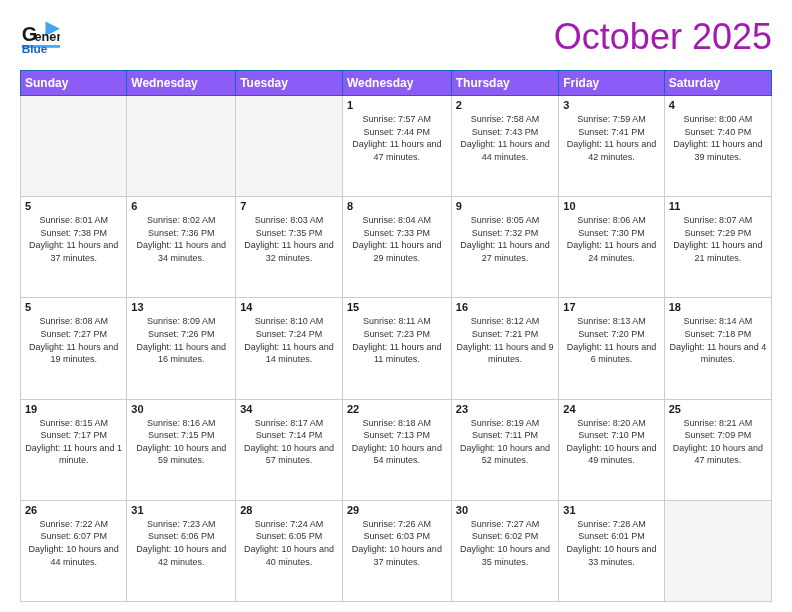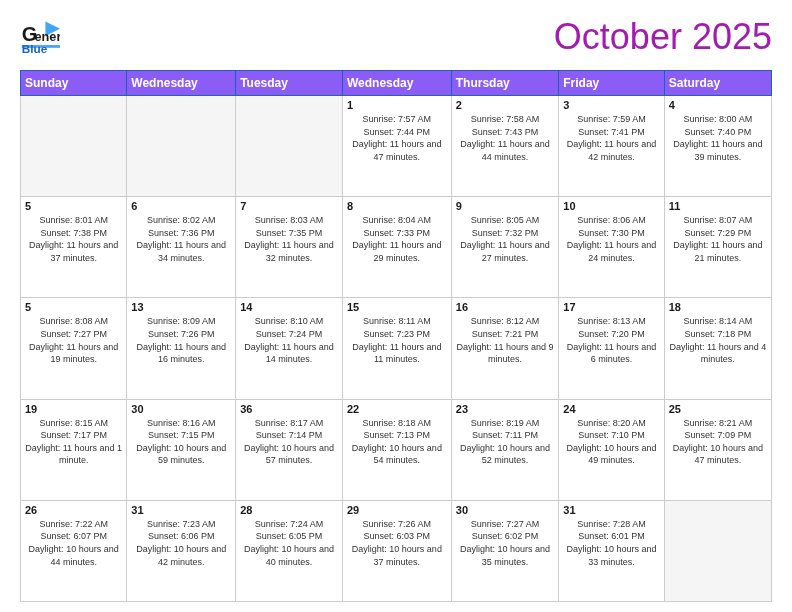--- a/index.html
+++ b/index.html
@@ -213,21 +213,21 @@
         <tr>
           <td>
             <span class="day-num">19</span>
             <div class="day-info">Sunrise: 8:15 AM<br>Sunset: 7:17 PM<br>Daylight: 11 hours and 1 minute.</div>
           </td>
           <td>
             <span class="day-num">30</span>
             <div class="day-info">Sunrise: 8:16 AM<br>Sunset: 7:15 PM<br>Daylight: 10 hours and 59 minutes.</div>
           </td>
           <td>
-            <span class="day-num">36</span>
+            <span class="day-num">34</span>
             <div class="day-info">Sunrise: 8:17 AM<br>Sunset: 7:14 PM<br>Daylight: 10 hours and 57 minutes.</div>
           </td>
           <td>
             <span class="day-num">22</span>
             <div class="day-info">Sunrise: 8:18 AM<br>Sunset: 7:13 PM<br>Daylight: 10 hours and 54 minutes.</div>
           </td>
           <td>
             <span class="day-num">23</span>
             <div class="day-info">Sunrise: 8:19 AM<br>Sunset: 7:11 PM<br>Daylight: 10 hours and 52 minutes.</div>
           </td>

